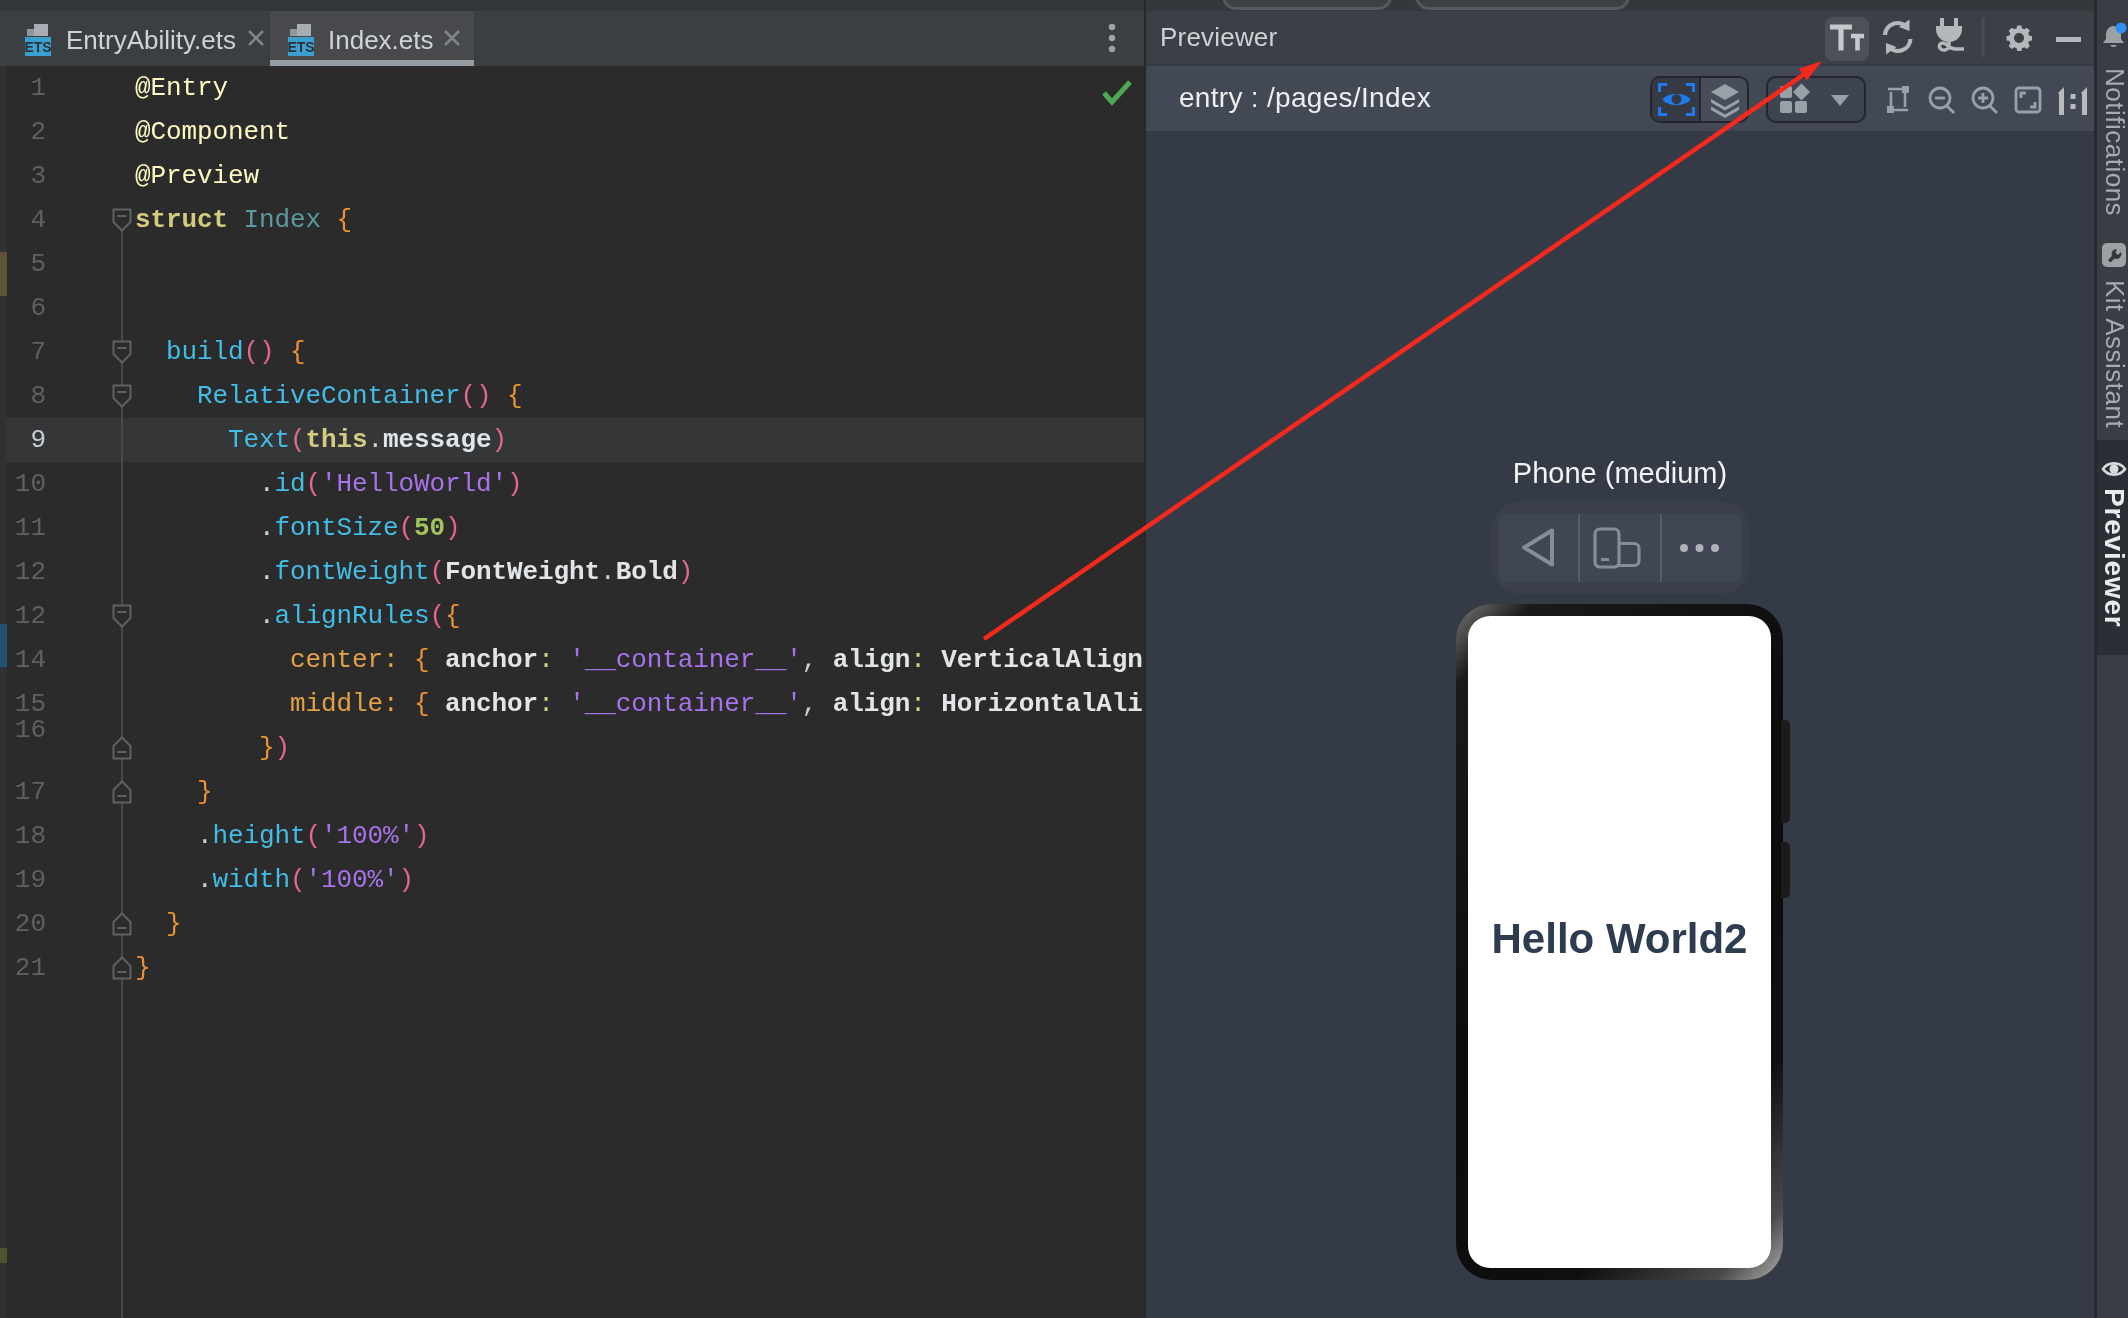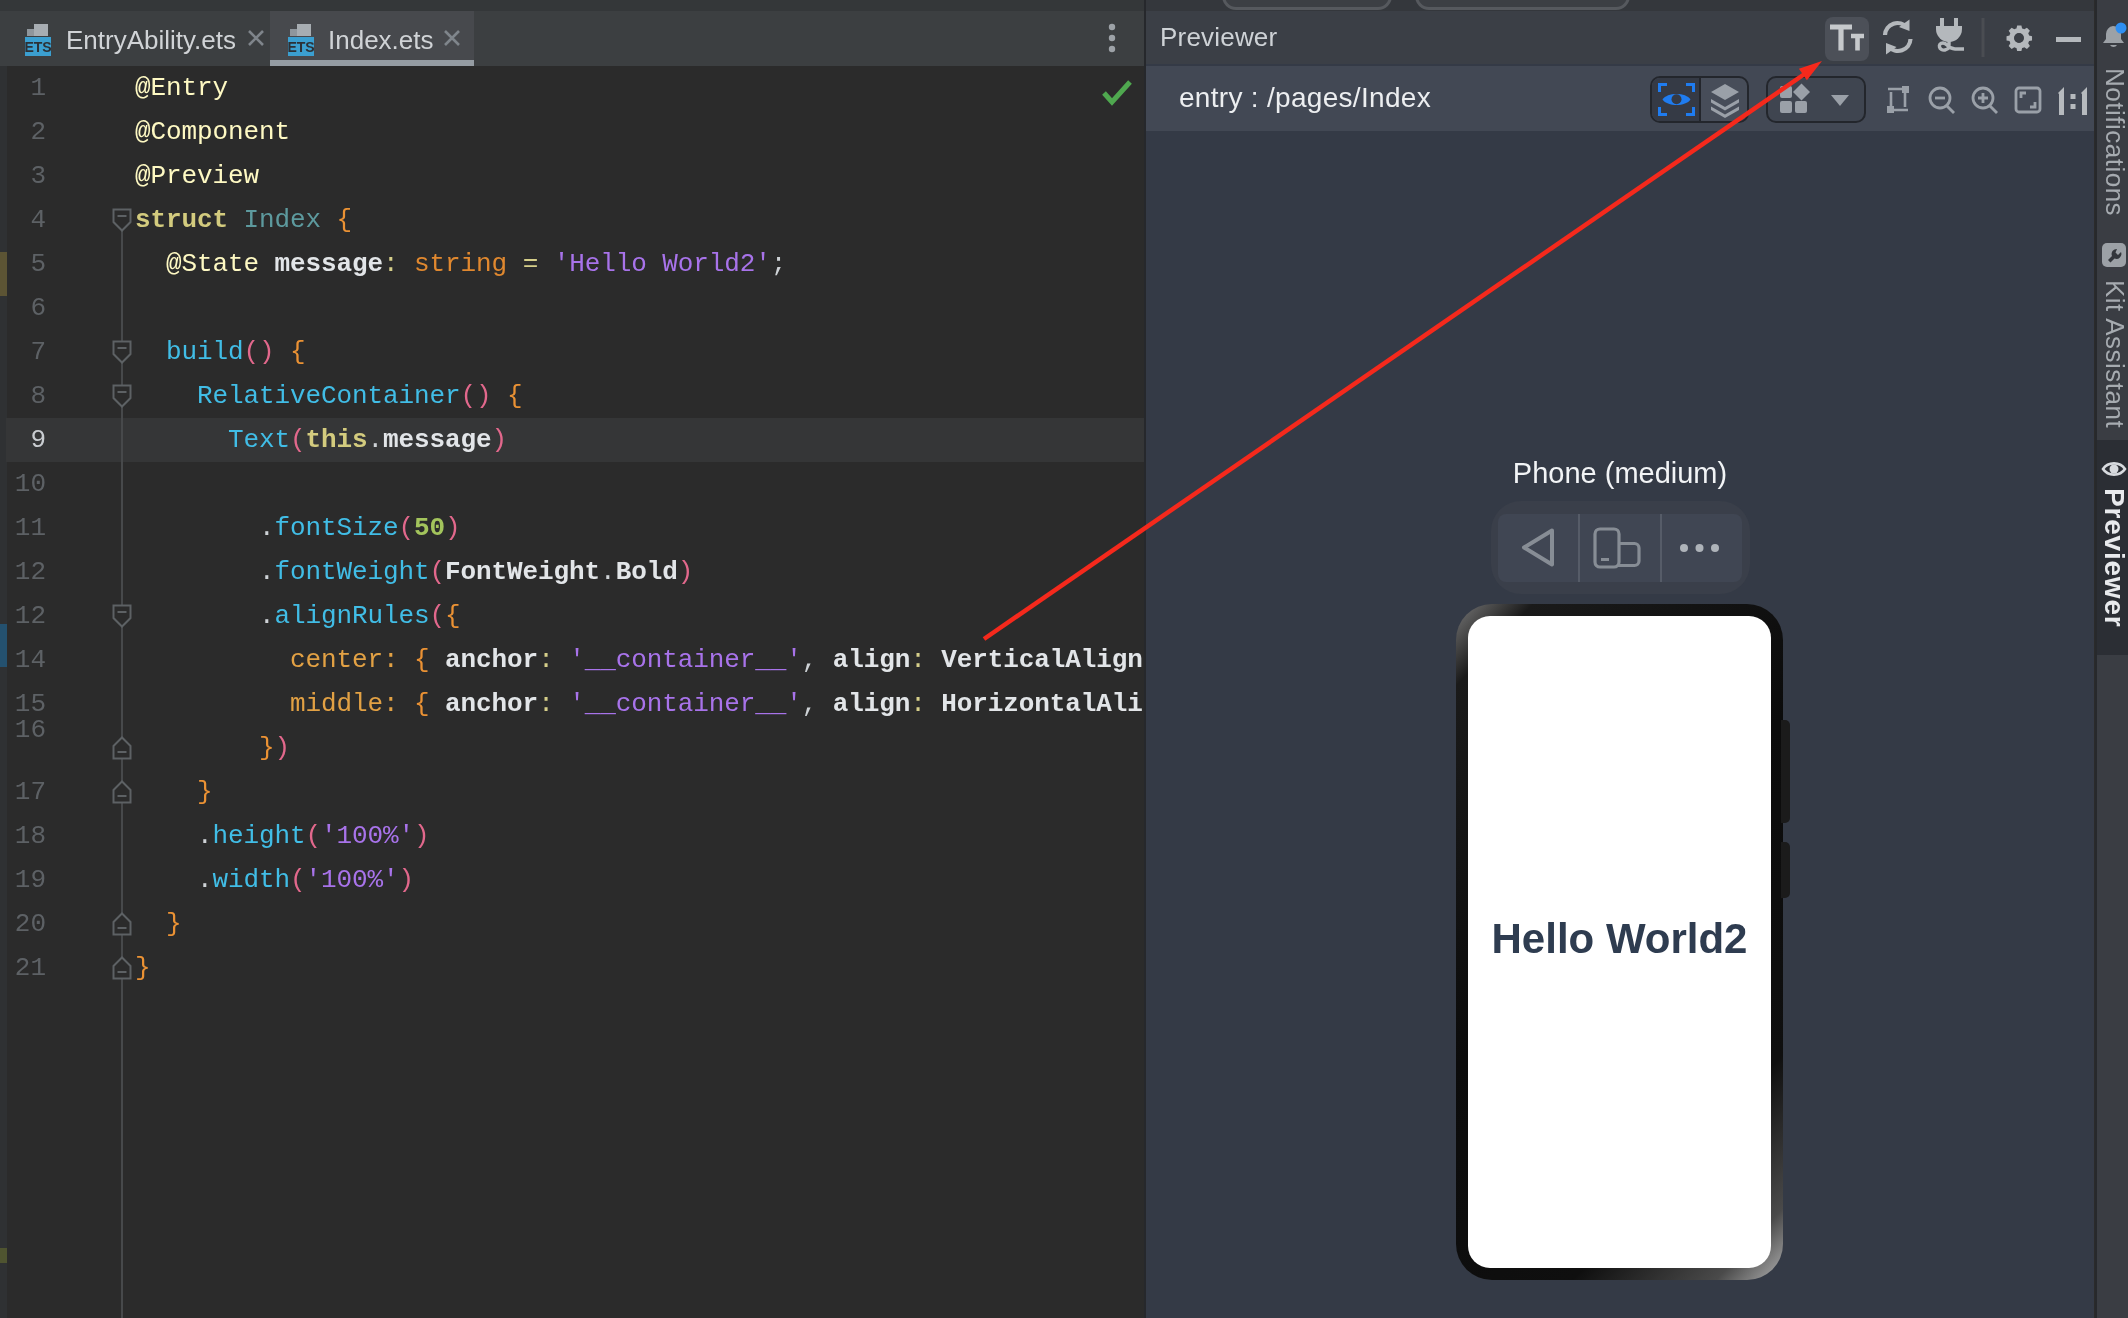--- a/index.html
+++ b/index.html
@@ -135,24 +135,24 @@
     <div class="lnum" style="top:704px">17</div>
     <div class="lnum" style="top:748px">18</div>
     <div class="lnum" style="top:792px">19</div>
     <div class="lnum" style="top:836px">20</div>
     <div class="lnum" style="top:880px">21</div>
 
     <div class="cl" style="top:0"><span class="an">@Entry</span></div>
     <div class="cl" style="top:44px"><span class="an">@Component</span></div>
     <div class="cl" style="top:88px"><span class="an">@Preview</span></div>
     <div class="cl" style="top:132px"><span class="kw">struct</span> <span style="color:#5d9a9e">Index</span> <span class="br">{</span></div>
-    <div class="cl" style="top:176px">  <span class="an">@State</span> <span class="wb">message</span><span class="kh">:</span> <span class="ty">string</span> <span class="kh">=</span> <span class="st">'Hello World2'</span>;</div>
     <div class="cl" style="top:264px">  <span class="fn">build</span><span class="pk">()</span> <span class="br">{</span></div>
     <div class="cl" style="top:308px">    <span class="fn">RelativeContainer</span><span class="pk">()</span> <span class="br">{</span></div>
     <div class="cl" style="top:352px">      <span class="fn">Text</span><span class="pk">(</span><span class="kw">this</span>.<span class="wb">message</span><span class="pk">)</span></div>
+    <div class="cl" style="top:396px">        .<span class="fn">id</span><span class="pk">(</span><span class="st">'HelloWorld'</span><span class="pk">)</span></div>
     <div class="cl" style="top:440px">        .<span class="fn">fontSize</span><span class="pk">(</span><span class="nu">50</span><span class="pk">)</span></div>
     <div class="cl" style="top:484px">        .<span class="fn">fontWeight</span><span class="pk">(</span><span class="wb">FontWeight</span>.<span class="wb">Bold</span><span class="pk">)</span></div>
     <div class="cl" style="top:528px">        .<span class="fn">alignRules</span><span class="pk">(</span><span class="br">{</span></div>
     <div class="cl" style="top:572px">          <span class="ok">center:</span> <span class="br">{</span> <span class="wb">anchor</span><span class="kh">:</span> <span class="st">'__container__'</span>, <span class="wb">align</span><span class="kh">:</span> <span class="wb">VerticalAlign</span>. ,</div>
     <div class="cl" style="top:616px">          <span class="ok">middle:</span> <span class="br">{</span> <span class="wb">anchor</span><span class="kh">:</span> <span class="st">'__container__'</span>, <span class="wb">align</span><span class="kh">:</span> <span class="wb">HorizontalAlign</span>. </div>
     <div class="cl" style="top:660px">        <span class="br">}</span><span class="pk">)</span></div>
     <div class="cl" style="top:704px">    <span class="br">}</span></div>
     <div class="cl" style="top:748px">    .<span class="fn">height</span><span class="pk">(</span><span class="st">'100%'</span><span class="pk">)</span></div>
     <div class="cl" style="top:792px">    .<span class="fn">width</span><span class="pk">(</span><span class="st">'100%'</span><span class="pk">)</span></div>
     <div class="cl" style="top:836px">  <span class="br">}</span></div>

